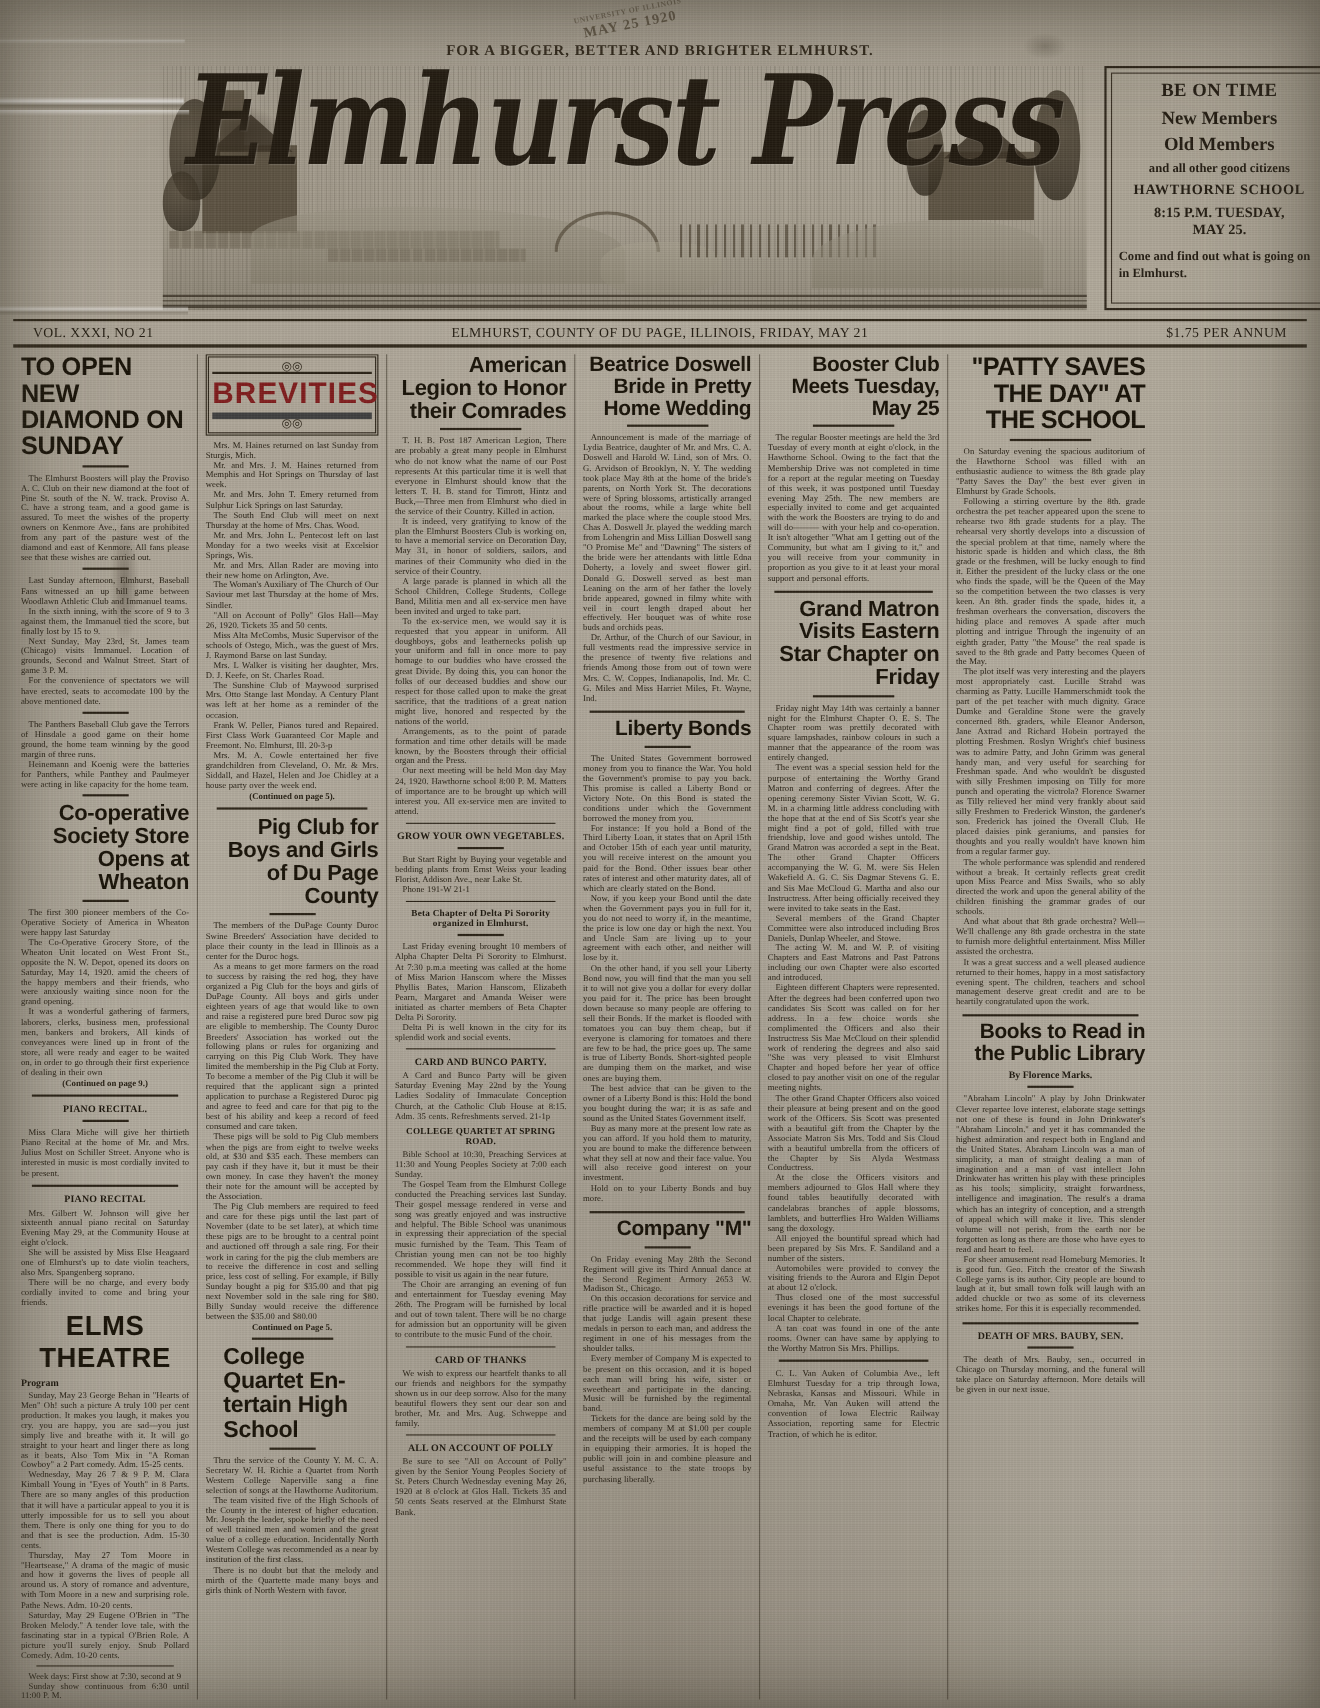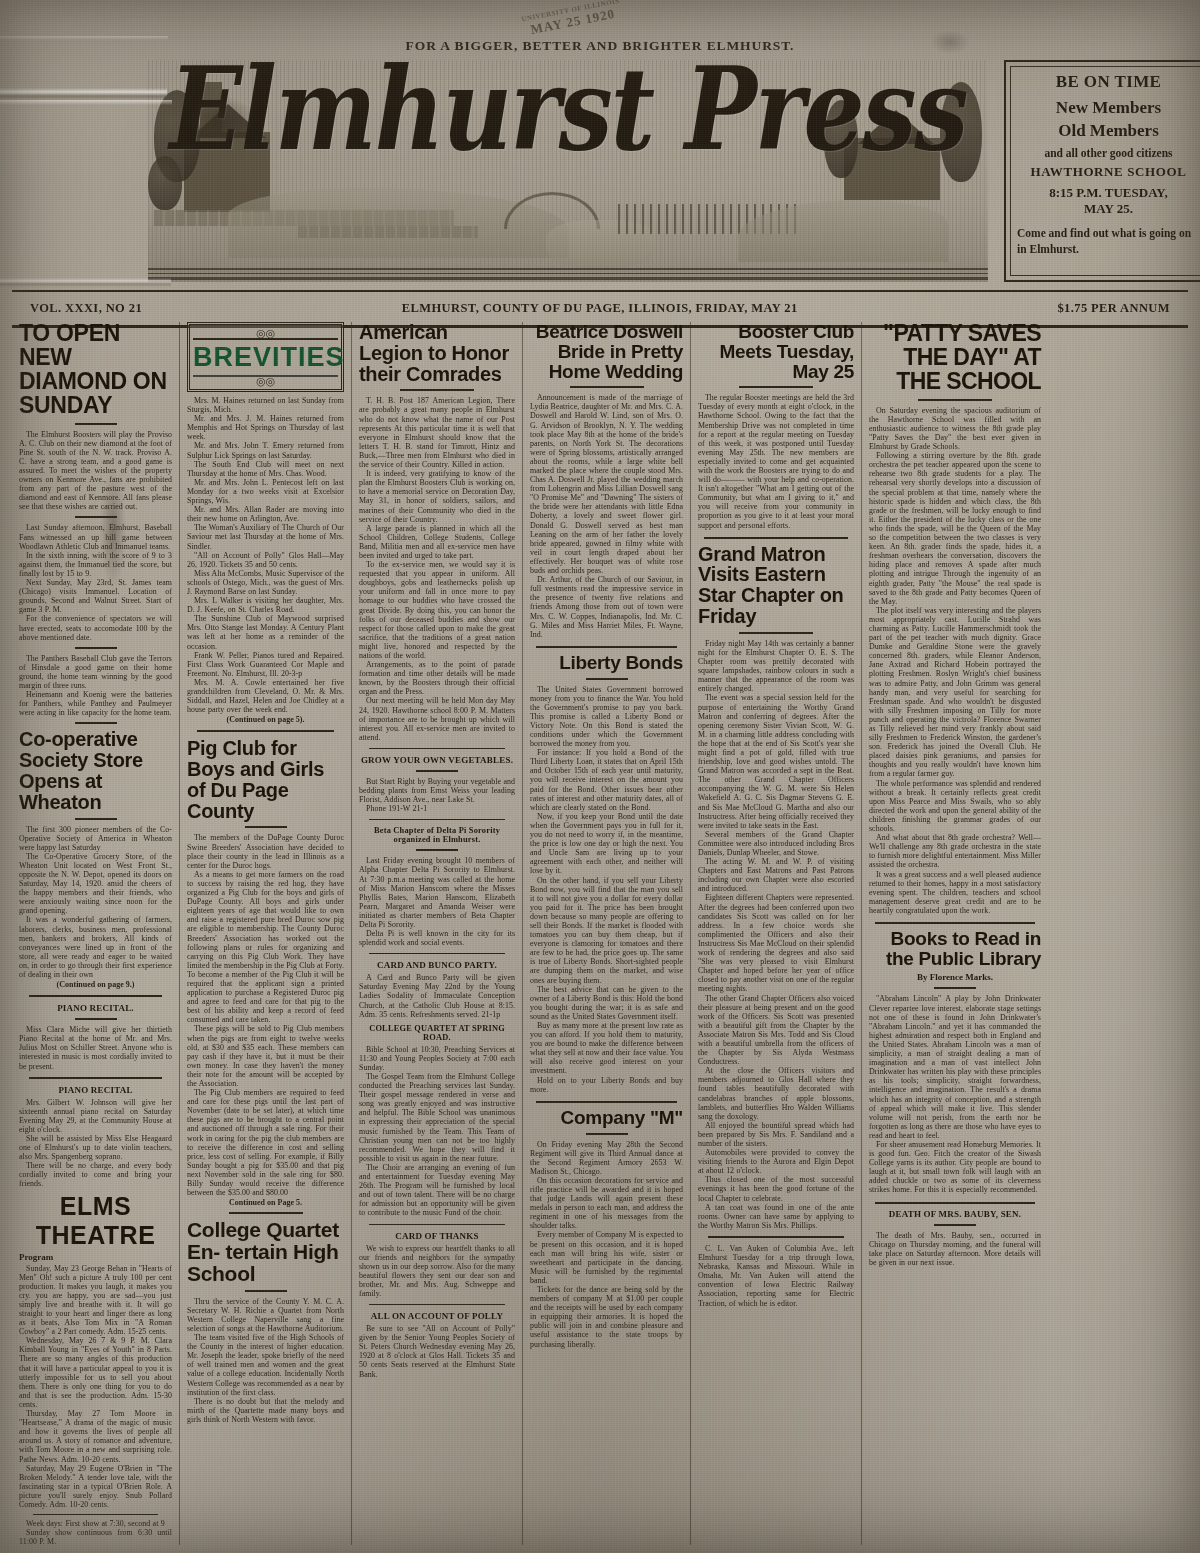--- a/index.html
+++ b/index.html
@@ -106,45 +106,45 @@
   #earad .l2{font-weight:bold;font-size:17px;margin-top:6px;}
   #earad .l3{font-weight:bold;font-size:17px;margin-top:3px;}
   #earad .l4{font-size:11.5px;font-weight:bold;margin-top:6px;}
   #earad .l5{font-weight:bold;font-size:13px;margin-top:5px;letter-spacing:.6px;}
   #earad .l6{font-weight:bold;font-size:13px;margin-top:5px;}
   #earad .l7{font-weight:bold;font-size:13px;}
   #earad .l8{font-size:11.5px;font-weight:bold;margin-top:9px;line-height:1.35;text-align:left;}
 
   
   #folio{
-    position:absolute;left:12px;right:12px;top:290px;height:38px;
+    position:absolute;left:12px;right:12px;top:290px;height:26px;
     border-top:2px solid #2f2719;border-bottom:3px solid #2f2719;
     display:flex;align-items:center;justify-content:space-between;
     padding:0 18px;box-sizing:border-box;
-    font-weight:bold;font-size:12.5px;color:#241d12;letter-spacing:.4px;
+    font-weight:normal;font-size:12.5px;color:#241d12;letter-spacing:.4px;
   }
   #folio .mid{flex:1;text-align:center;}
 
   
   #cols{position:absolute;left:12px;right:12px;top:322px;bottom:8px;display:flex;}
   .col{position:relative;padding:0 7px;box-sizing:border-box;overflow:hidden;}
   .col + .col{border-left:1px solid rgba(45,38,26,.55);}
   .c1{width:167px;} .c2{width:172px;} .c3{width:171px;}
   .c4{width:168px;} .c5{width:171px;} .c6{width:187px;}
 
   .hl{
     color:#191308;font-weight:bold;line-height:1.04;
     font-family:"Liberation Sans", sans-serif;
     letter-spacing:-.3px;margin:0 0 2px 0;
   }
   .hl.big{font-size:23px;text-align:left;}
   .hl.big .ln{display:block;}
   .hl.ctr{font-size:19px;text-align:right;}
-  .hl.ctr2{font-size:20px;text-align:left;}
-  .hl.left{font-size:21px;text-align:left;}
+  .hl.ctr2{font-size:20px;text-align:right;}
+  .hl.left{font-size:21px;text-align:left;margin-left:16px;}
   .hl.quote{font-size:23px;text-align:right;letter-spacing:-.6px;}
 
   .dash{width:42px;height:2px;background:#2b2317;margin:5px auto 5px auto;}
   .dash.w{width:74px;}
   .rule2{height:1px;background:#2b2317;margin:6px 10px;}
   .rule3{height:2px;background:#2b2317;margin:7px 6px 5px 6px;}
 
   p.t{
     margin:0;color:#241d11;
     font-size:7.9px;line-height:9.1px;
@@ -163,22 +163,22 @@
   .prog{text-align:left;font-weight:bold;font-size:9px;margin:2px 0 2px;color:#1d170d;}
   .cont{text-align:center;font-size:8px;font-weight:bold;margin-top:1px;color:#241d11;}
 
   
   .brevbox{
     border:3px double #2b2317;padding:4px 3px 3px 3px;margin:0 0 4px 0;
     position:relative;background:rgba(178,171,155,.25);
   }
   .brevbox .ttl{
     text-align:center;font-family:"Liberation Sans",sans-serif;font-weight:bold;
-    font-size:27px;letter-spacing:1px;color:#14532d;border-top:2px solid #2b2317;
-    border-bottom:2px solid #404040;padding:2px 0;
+    font-size:27px;letter-spacing:1px;color:#7f1d1d;border-top:2px solid #2b2317;
+    border-bottom:6px solid #404040;padding:2px 0;
   }
   .orn{text-align:center;font-size:11px;color:#2b2317;line-height:8px;height:9px;}
 
   .theatre{
     font-family:"Liberation Sans",sans-serif;font-weight:bold;font-size:25px;
     text-align:center;color:#191308;letter-spacing:.5px;margin:3px 0 1px;
   }
   .coheading{font-size:20px;}
   .endrule{height:1px;background:#2b2317;margin:5px 14px 4px;}
   .thickrule{height:2px;background:#2b2317;margin:6px 10px;}

